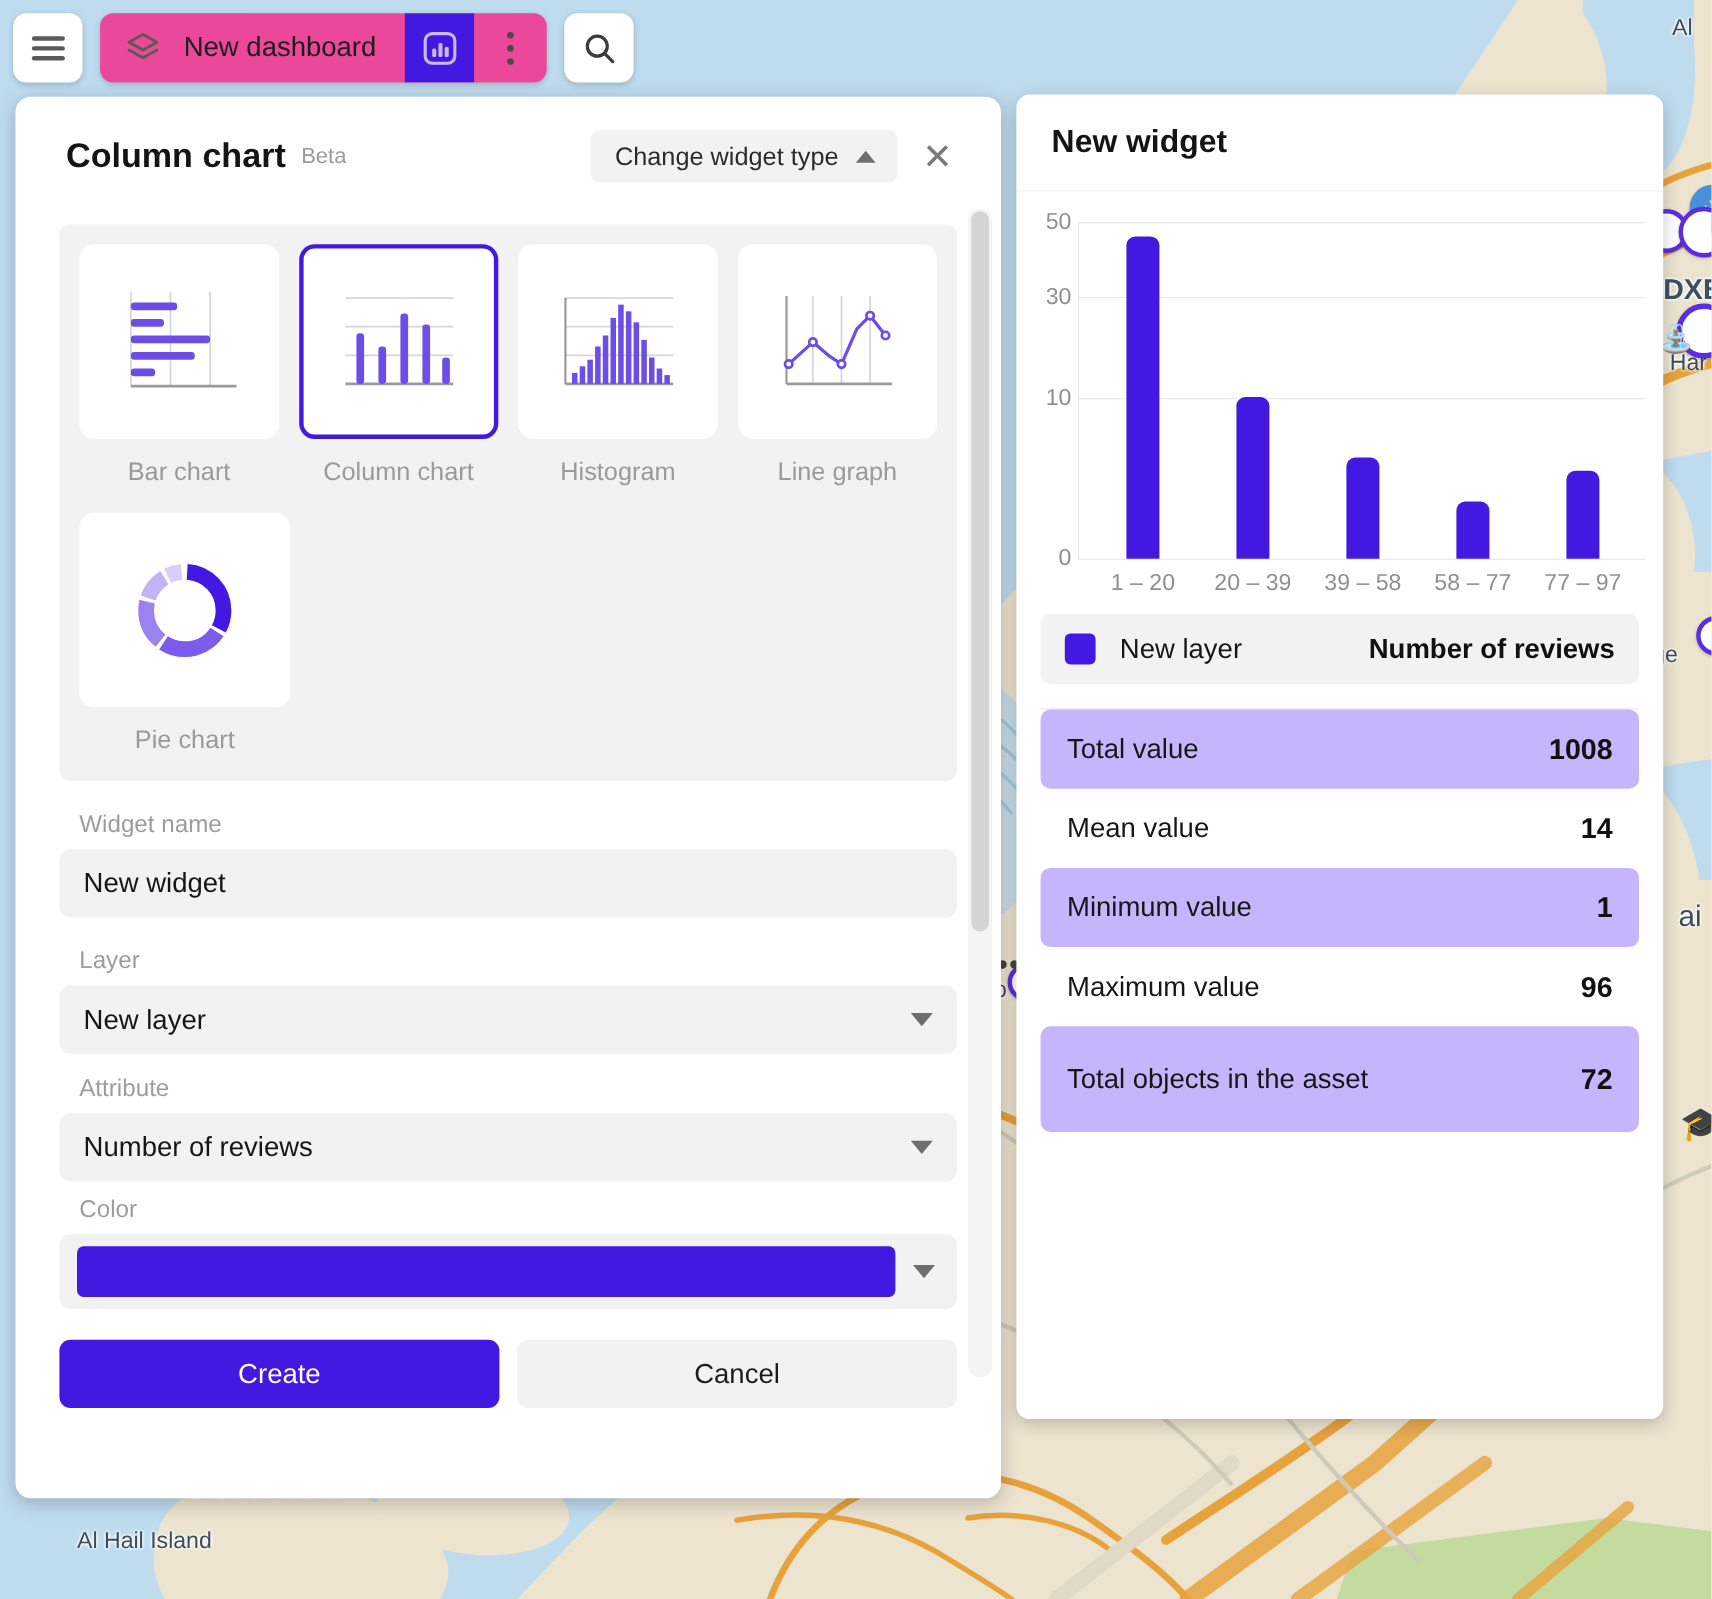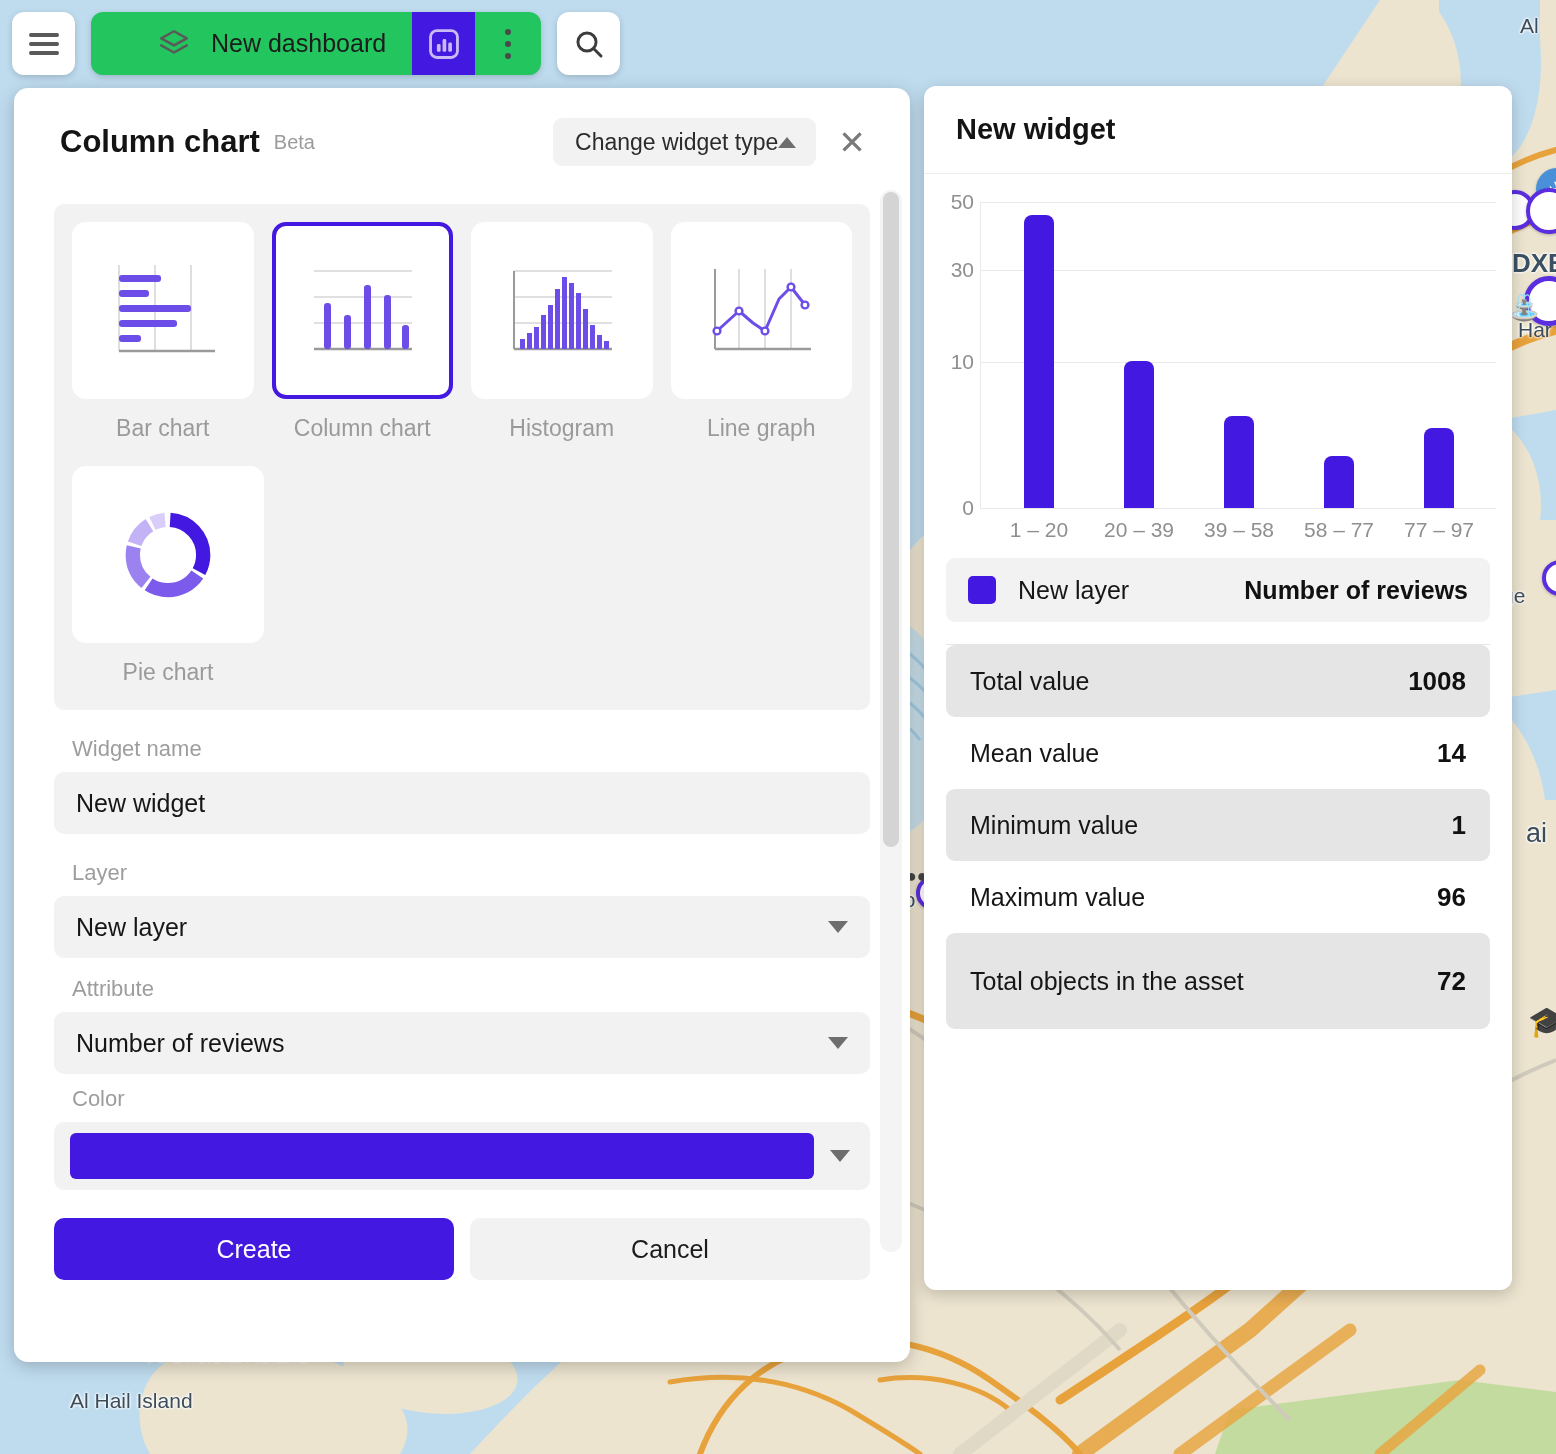--- a/index.html
+++ b/index.html
@@ -50,23 +50,23 @@
     background: #fff; border-radius: 12px;
     box-shadow: 0 2px 6px rgba(0,0,0,.18);
     display: flex; align-items: center; justify-content: center;
   }
   #hamburger { width: 63px; height: 63px; cursor: pointer; }
   .hamburger-lines { width: 30px; }
   .hamburger-lines i {
     display:block; height:4px; background:#5a5a5a; border-radius:2px; margin:5px 0;
   }
   #dash-group {
-    background: #22c55e; border-radius: 12px;
+    background: #ec4899; border-radius: 12px;
     box-shadow: 0 2px 6px rgba(0,0,0,.18);
-    height: 63px; display:flex; align-items:center; overflow:hidden;padding-left:44px;
+    height: 63px; display:flex; align-items:center; overflow:hidden;
   }
   #layers-icon-wrap { padding: 0 10px 0 22px; display:flex; align-items:center; cursor:pointer;}
   #dash-title {
     font-size: 25px; color:#1c1c1c; padding: 0 26px 0 10px; white-space:nowrap; cursor:pointer;
   }
   #chart-toggle {
     width: 63px; height: 63px; background:#4318e0;
     display:flex; align-items:center; justify-content:center; cursor:pointer;
   }
   #kebab {
@@ -86,21 +86,21 @@
     overflow: hidden;
   }
   #dlg-head {
     display:flex; align-items:center; padding: 30px 28px 4px 46px;
   }
   #dlg-title { font-size: 31px; font-weight: bold; color:#141414; }
   #dlg-beta { font-size: 20px; color:#9b9b9b; margin-left: 14px; }
   #dlg-head-right { margin-left:auto; display:flex; align-items:center; gap:6px;}
   #change-type {
     background:#f2f2f2; border-radius: 9px; height: 48px;
-    display:flex; align-items:center; 
+    display:flex; align-items:center; gap:16px;
     padding: 0 20px 0 22px; font-size:23px; color:#2b2b2b; cursor:pointer;
   }
   .caret-up {
     width:0;height:0;border-left:9px solid transparent;border-right:9px solid transparent;
     border-bottom:11px solid #6e6e6e;
   }
   #close-x { font-size: 33px; color:#7a7a7a; padding: 0 16px; cursor:pointer; line-height:1;}
 
   #dlg-body {
     position:absolute; top:104px; left:0; right:0; bottom:0;
@@ -198,21 +198,21 @@
   #legend-swatch { width:28px;height:28px;border-radius:5px;background:#4318e0;}
   #legend-layer { font-size:25px; color:#161616; margin-left: 22px;}
   #legend-attr { margin-left:auto; font-size:25px; font-weight:bold; color:#111;}
   #legend-sep { margin: 22px 22px 0 22px; height:1px; background:#e6e6e6; }
 
   .stat-row {
     margin: 0 22px; border-radius: 9px; min-height: 72px;
     display:flex; align-items:center; padding: 10px 24px;
     font-size:25px; color:#161616;
   }
-  .stat-row.alt { background:#e5e5e5; }
+  .stat-row.alt { background:#c4b5fd; }
   .stat-val { margin-left:auto; font-weight:bold; font-size:26px; color:#111; }
   .stat-label { max-width: 330px; }
 </style>
 </head>
 <body>
 
 <div id="root">
 
   <div id="map">
     <svg width="1556" height="1454" viewBox="0 0 1556 1454">

